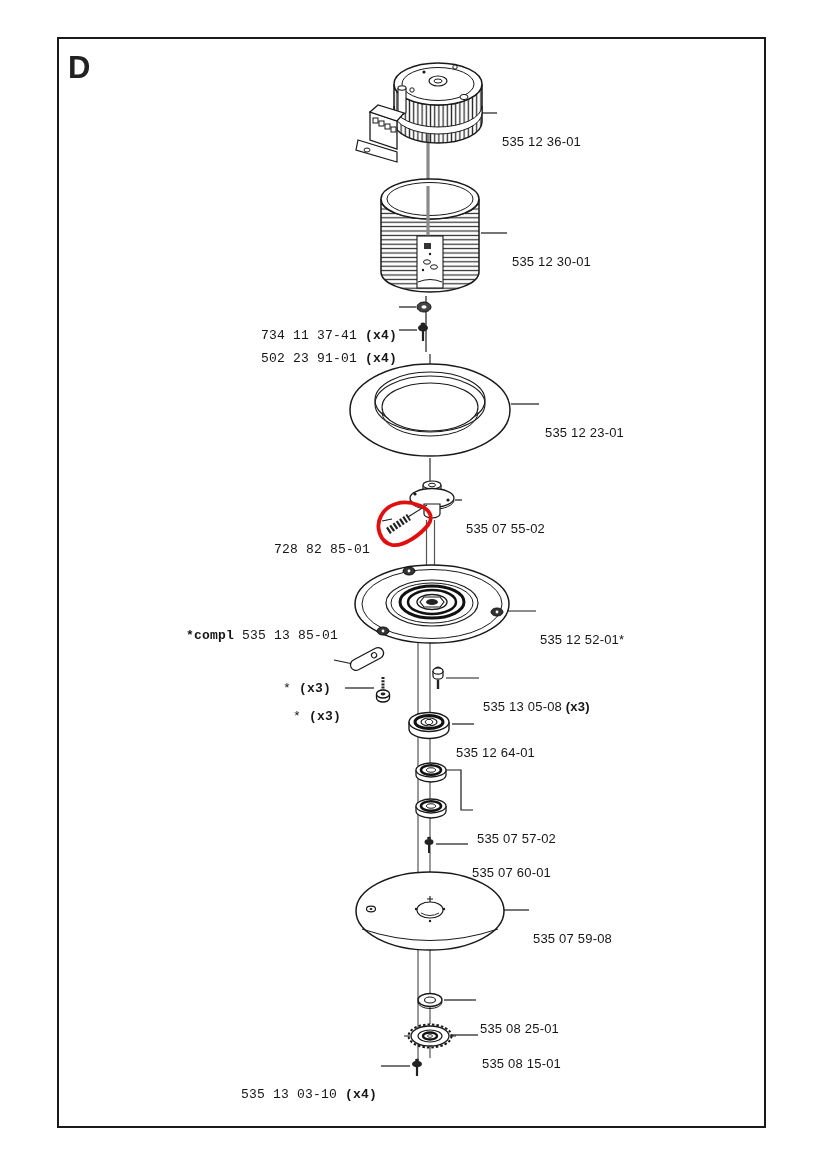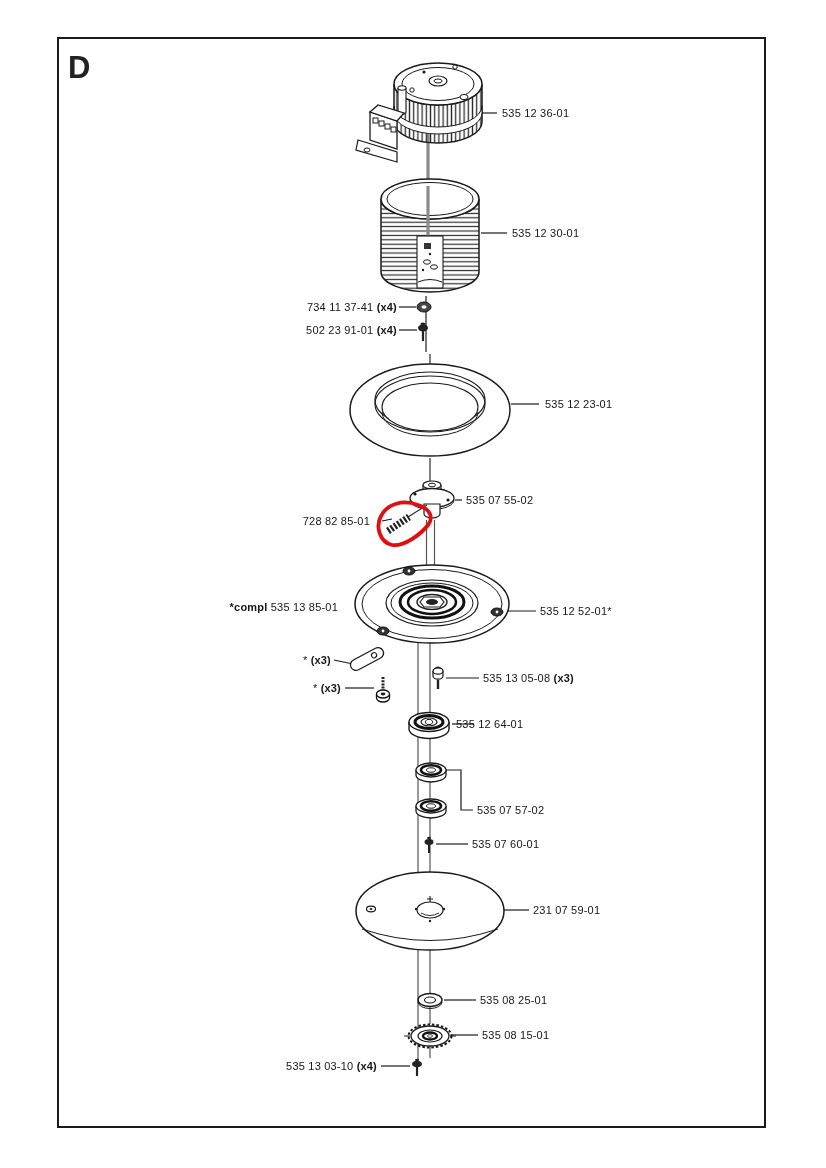--- a/index.html
+++ b/index.html
@@ -1,22 +1,22 @@
 <!DOCTYPE html>
 <html><head>
 <meta charset="utf-8">
 <style>
   html,body{margin:0;padding:0;background:#fff;}
   #page{position:relative;width:826px;height:1168px;background:#fff;overflow:hidden;
         font-family:"Liberation Sans",sans-serif;color:#161616;}
   #frame{position:absolute;left:57px;top:37px;width:705px;height:1087px;border:2px solid #1a1a1a;}
   #letterD{position:absolute;left:68px;top:50px;font-size:31px;font-weight:bold;color:#222;}
   svg{position:absolute;left:0;top:0;}
-  .lbl{position:absolute;font-size:11px;white-space:nowrap;letter-spacing:.2px;line-height:15px;}
-  .lbl.r{text-align:right;}
+  .lbl{position:absolute;font-size:13px;white-space:nowrap;letter-spacing:.2px;line-height:15px;margin-top:28px;}
+  .lbl.r{text-align:right;font-family:Liberation Mono, monospace;}
   .b{font-weight:bold;}
   .lbl span:empty{display:none;}
 </style>
 </head>
 <body>
 
 <div id="page">
   <div id="frame"></div>
   <div id="letterD">D</div>
 
@@ -238,17 +238,17 @@
   <div class="lbl" style="left:466px;top:493px"> <span>535 07 55-02</span> </div>
   <div class="lbl r" style="right:456px;top:514px"> <span>728 82 85-01</span> </div>
   <div class="lbl r" style="right:488px;top:600px"><span class="b">*compl</span> <span>535 13 85-01</span> </div>
   <div class="lbl" style="left:540px;top:604px"> <span>535 12 52-01*</span> </div>
   <div class="lbl r" style="right:495px;top:653px"> <span>*</span> <span class="b">(x3)</span></div>
   <div class="lbl r" style="right:485px;top:681px"> <span>*</span> <span class="b">(x3)</span></div>
   <div class="lbl" style="left:483px;top:671px"> <span>535 13 05-08</span> <span class="b">(x3)</span></div>
   <div class="lbl" style="left:456px;top:717px"> <span>535 12 64-01</span> </div>
   <div class="lbl" style="left:477px;top:803px"> <span>535 07 57-02</span> </div>
   <div class="lbl" style="left:472px;top:837px"> <span>535 07 60-01</span> </div>
-  <div class="lbl" style="left:533px;top:903px"> <span>231 07 59-01</span> </div>
+  <div class="lbl" style="left:533px;top:903px"> <span>535 07 59-08</span> </div>
   <div class="lbl" style="left:480px;top:993px"> <span>535 08 25-01</span> </div>
   <div class="lbl" style="left:482px;top:1028px"> <span>535 08 15-01</span> </div>
   <div class="lbl r" style="right:449px;top:1059px"> <span>535 13 03-10</span> <span class="b">(x4)</span></div>
 </div>
 
 </body></html>

